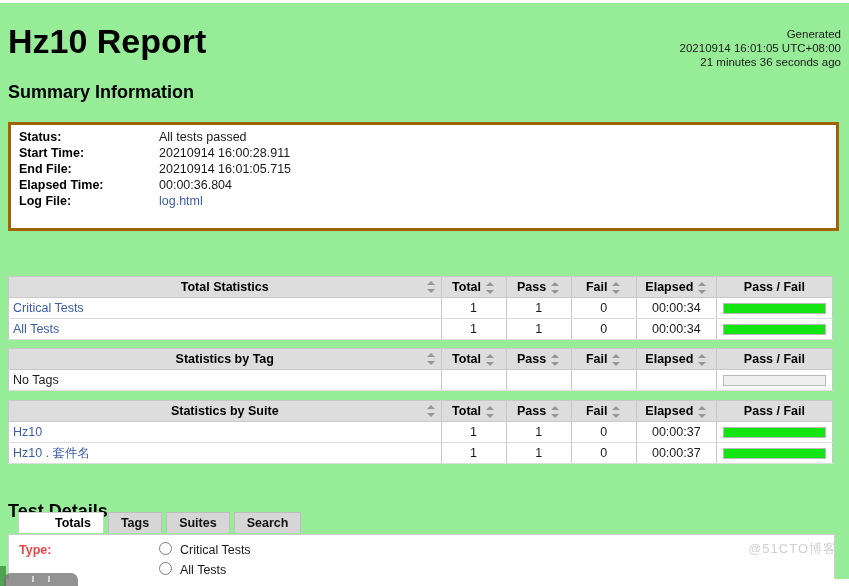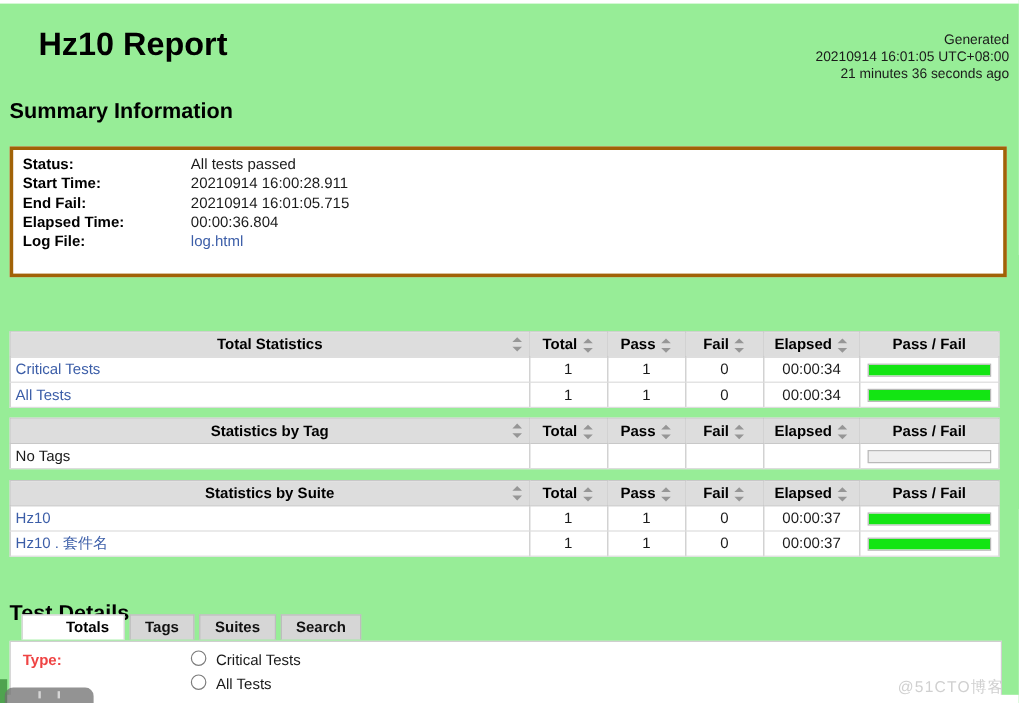--- a/index.html
+++ b/index.html
@@ -26,25 +26,24 @@
 
   
   .header {
     position: relative;
     height: 70px;
   }
   .report-title {
     position: absolute;
     left: 8px;
     top: 19px;
-    font-size: 27px;
+    font-size: 34px;
     font-weight: bold;
     color: #000;
     letter-spacing: 0px;
-    margin-left: 24px;
   }
   .generated {
     position: absolute;
     right: 8px;
     top: 24px;
     text-align: right;
     font-size: 11.5px;
     color: #1a1a1a;
     line-height: 14px;
   }
@@ -248,21 +247,21 @@
     background: #fff;
     vertical-align: -1px;
     margin-right: 8px;
     cursor: pointer;
   }
 
   
   .watermark {
     position: absolute;
     right: 12px;
-    bottom: 4px;
+    bottom: 28px;
     font-size: 13px;
     color: #d0d0d0;
     letter-spacing: 1px;
     pointer-events: none;
   }
 
   
   .bottom-artifact {
     position: absolute;
     left: 4px;
@@ -320,21 +319,21 @@
       <tbody id="summary-body">
           <tr>
             <th>Status:</th>
             <td class="pass-text">All tests passed</td>
           </tr>
           <tr>
             <th>Start Time:</th>
             <td>20210914 16:00:28.911</td>
           </tr>
           <tr>
-            <th>End Fail:</th>
+            <th>End File:</th>
             <td>20210914 16:01:05.715</td>
           </tr>
           <tr>
             <th>Elapsed Time:</th>
             <td>00:00:36.804</td>
           </tr>
           <tr>
             <th>Log File:</th>
             <td><span class="link">log.html</span></td>
           </tr>

